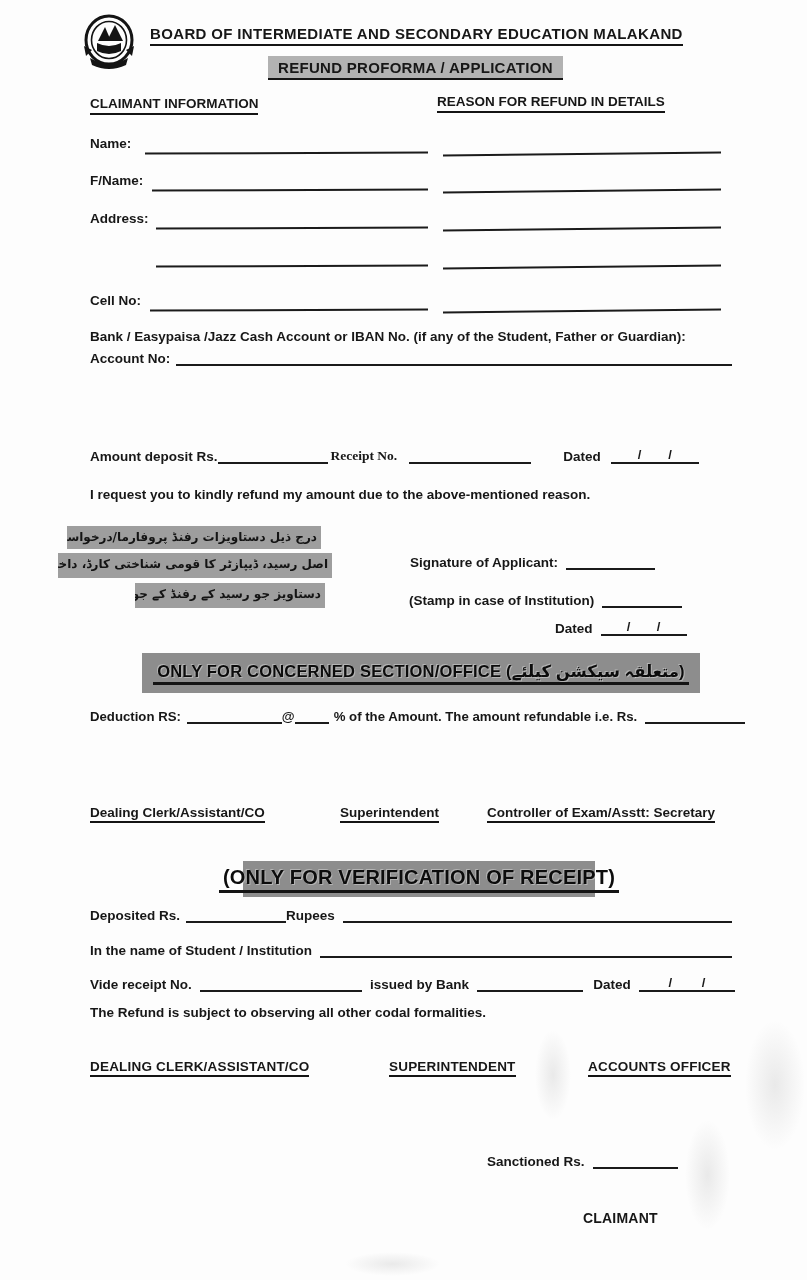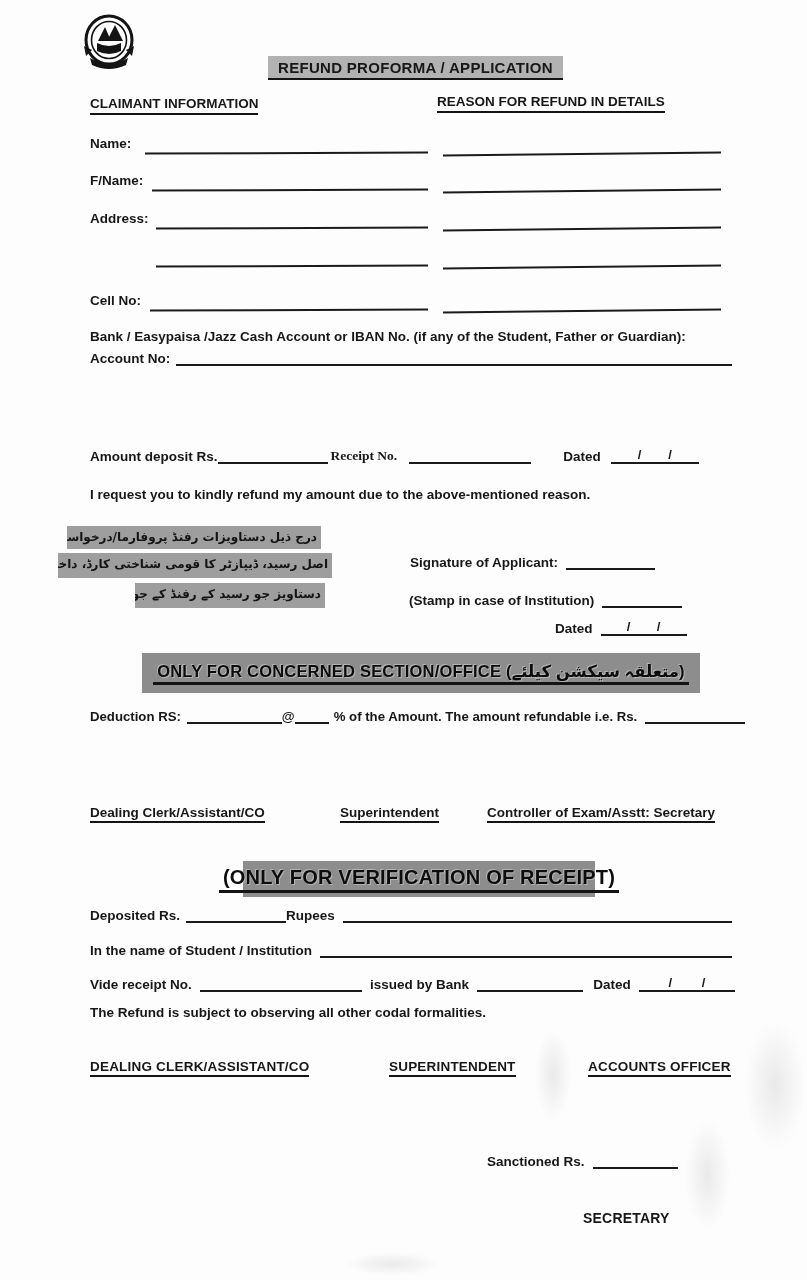--- a/index.html
+++ b/index.html
@@ -49,20 +49,21 @@
       <ellipse cx="33" cy="28" rx="17.5" ry="18.5" fill="none" stroke="#141414" stroke-width="1.6"></ellipse>
       <path d="M22 29 L29 15 L35 29 Z" fill="#141414"></path>
       <path d="M31 29 L39 13 L47 29 Z" fill="#141414"></path>
       <path d="M21 31 Q33 37 45 31 L45 39 Q33 45 21 39 Z" fill="#141414"></path>
       <path d="M8 34 L16 38 L10 44 Z" fill="#141414"></path>
       <path d="M58 34 L50 38 L56 44 Z" fill="#141414"></path>
       <path d="M14 46 Q33 57 52 46 L50 53 Q33 61 16 53 Z" fill="#141414"></path>
     </svg>
   </div>
 
+  <div class="org-title">BOARD OF INTERMEDIATE AND SECONDARY EDUCATION MALAKAND</div>
   <div class="form-title">REFUND PROFORMA / APPLICATION</div>
 
   <div class="col-head" style="left:90px;top:96px;">CLAIMANT INFORMATION</div>
   <div class="col-head" style="left:437px;top:94px;">REASON FOR REFUND IN DETAILS</div>
 
   <span class="lbl" style="left:90px;top:136px;">Name:</span>
   <div class="fill tilt2" style="left:145px;top:152px;width:283px;"></div>
   <div class="fill tilt" style="left:443px;top:153px;width:278px;"></div>
 
   <span class="lbl" style="left:90px;top:173px;">F/Name:</span>
@@ -170,20 +171,20 @@
   <span class="lbl" style="left:90px;top:1005px;">The Refund is subject to observing all other codal formalities.</span>
 
   <span class="sig caps" style="left:90px;top:1059px;">DEALING CLERK/ASSISTANT/CO</span>
   <span class="sig caps" style="left:389px;top:1059px;">SUPERINTENDENT</span>
   <span class="sig caps" style="left:588px;top:1059px;">ACCOUNTS OFFICER</span>
 
   <div class="row" style="left:487px;top:1154px;">
     <span>Sanctioned Rs.</span>
     <span class="ifill" style="width:85px;margin-left:8px;"></span>
   </div>
-  <span class="lbl caps" style="left:583px;top:1210px;font-size:14px;">SECRETARY</span>
+  <span class="lbl caps" style="left:583px;top:1210px;font-size:14px;">CLAIMANT</span>
 
   <div class="artifact" style="left:745px;top:1020px;width:60px;height:130px;"></div>
   <div class="artifact" style="left:535px;top:1030px;width:36px;height:90px;"></div>
   <div class="artifact" style="left:685px;top:1120px;width:45px;height:110px;"></div>
   <div class="artifact" style="left:345px;top:1252px;width:95px;height:24px;"></div>
 
 </div>
 
 </body></html>

